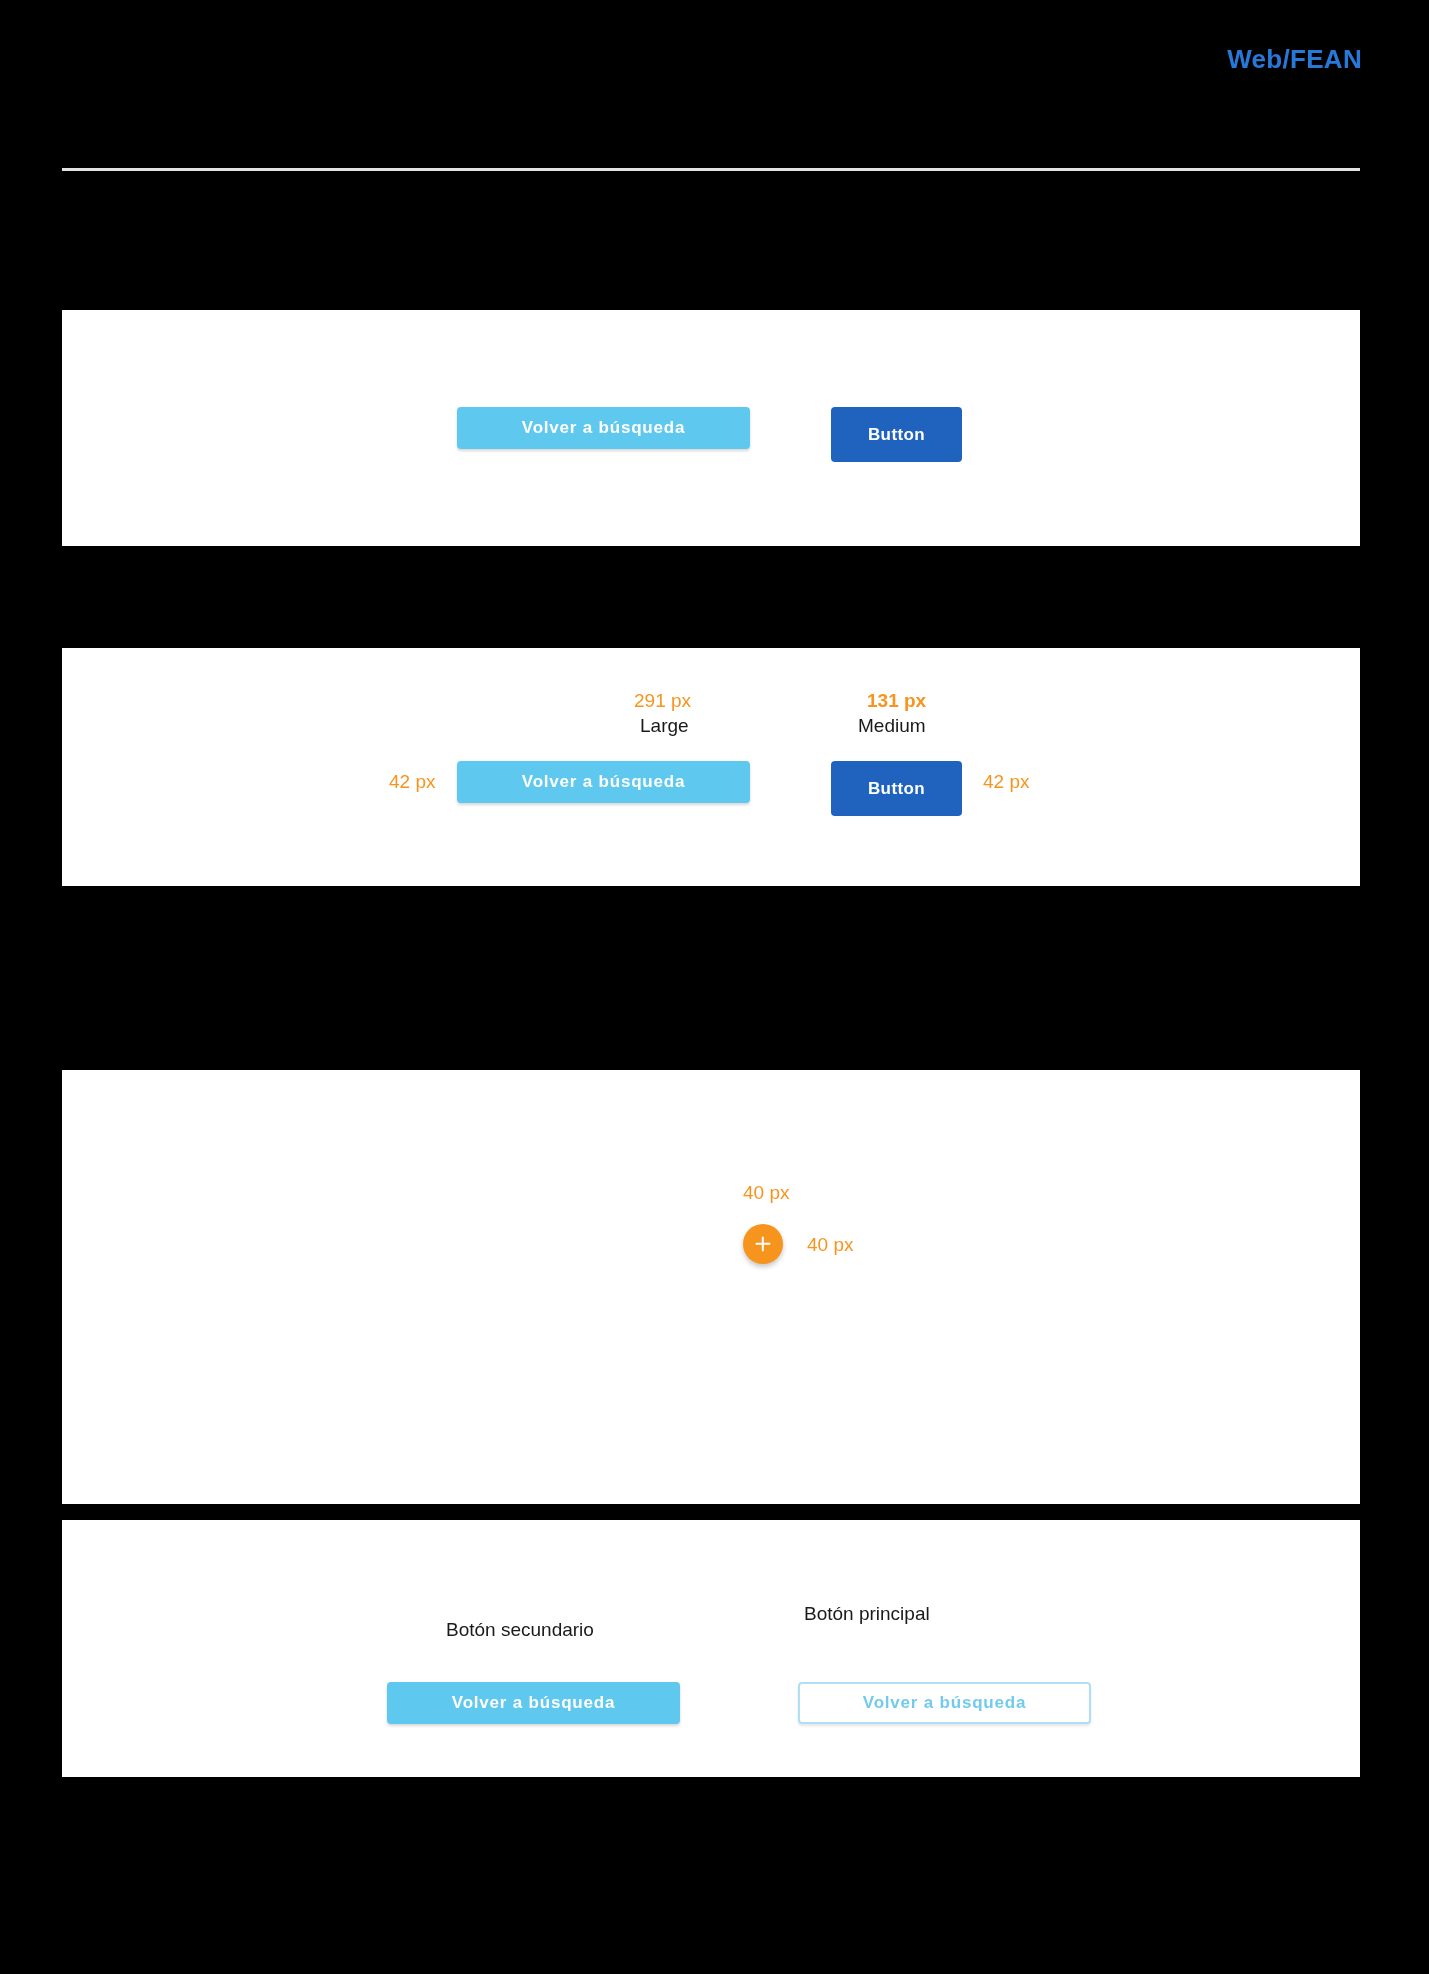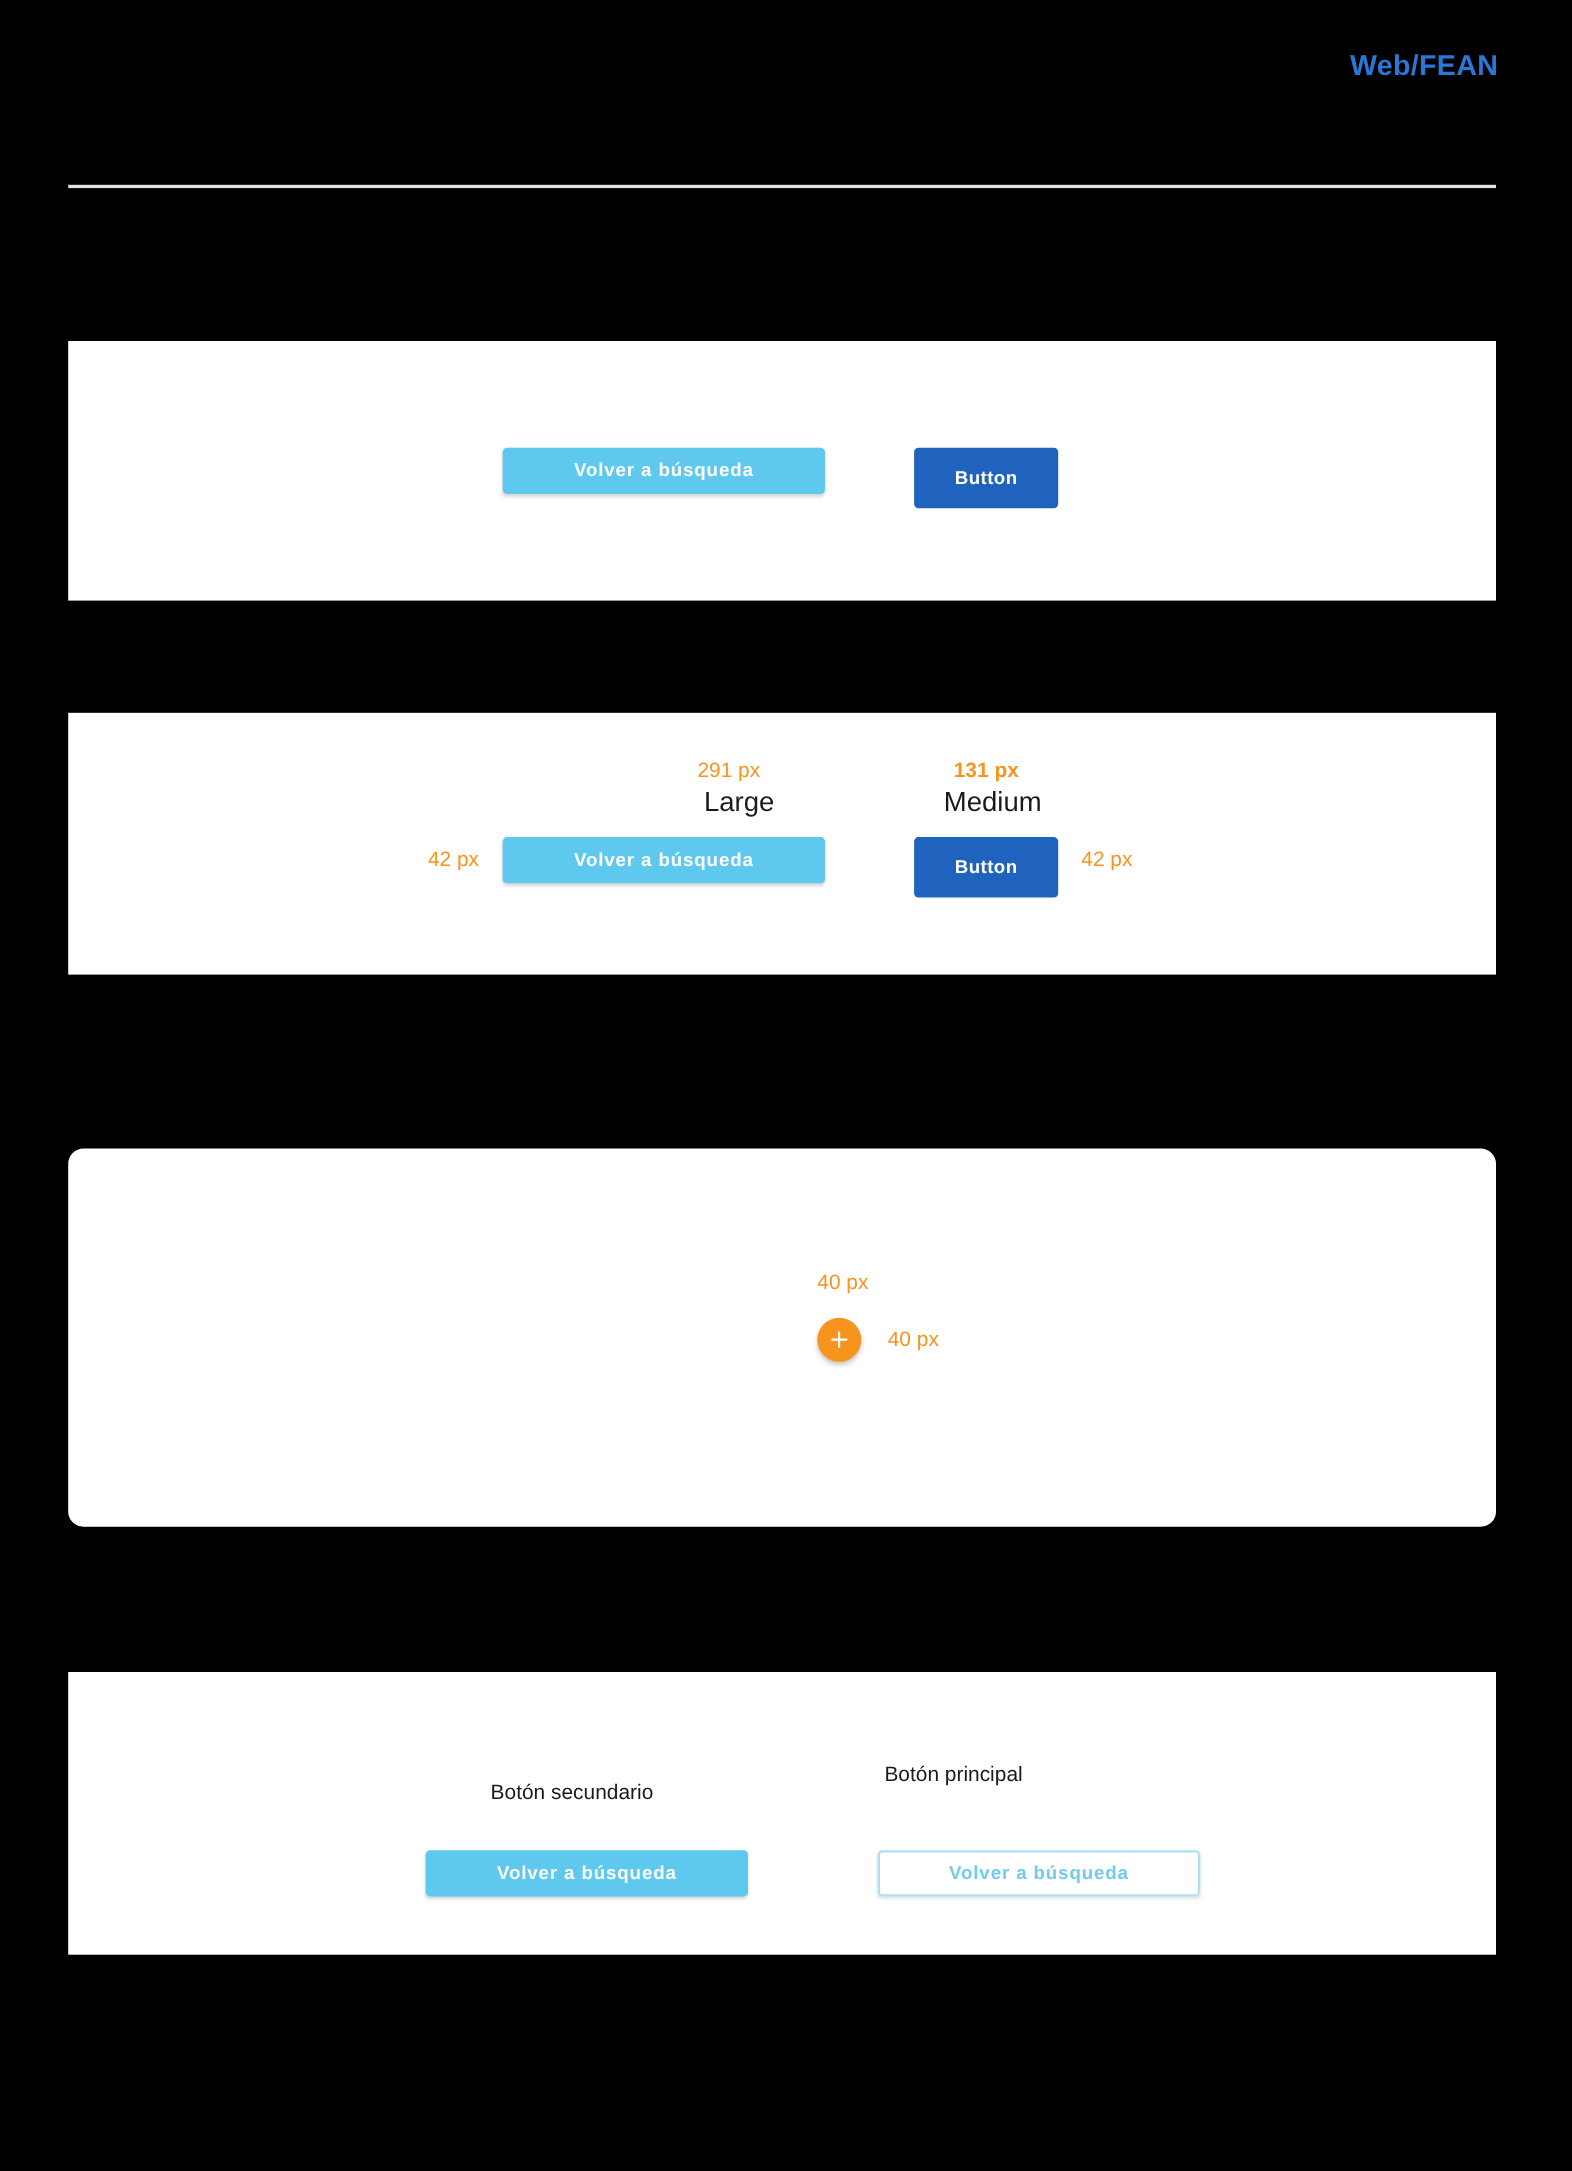--- a/index.html
+++ b/index.html
@@ -43,21 +43,21 @@
 
   
   .panel {
     position: absolute;
     left: 62px;
     width: 1298px;
     background: #FFFFFF;
   }
   .panel-1 { top: 310px;  height: 236px; }
   .panel-2 { top: 648px;  height: 238px; }
-  .panel-3 { top: 1044px; height: 344px; border-radius: 14px; }
+  .panel-3 { top: 1070px; height: 434px; }
   .panel-4 { top: 1520px; height: 257px; }
 
   
   .btn {
     position: absolute;
     display: flex;
     align-items: center;
     justify-content: center;
     font-family: "Liberation Sans", sans-serif;
     font-weight: bold;
@@ -110,21 +110,21 @@
   .anno {
     position: absolute;
     font-family: "Liberation Sans", sans-serif;
     font-size: 19px;
     color: #F7941E;
     white-space: nowrap;
   }
   .label-dim {
     position: absolute;
     font-family: "Liberation Sans", sans-serif;
-    font-size: 25px;
+    font-size: 19px;
     color: #1A1A1A;
     white-space: nowrap;
   }
 
   .p2-width-large   { left: 572px; top: 42px; }
   .p2-name-large    { left: 578px; top: 67px; }
   .p2-width-medium  { left: 805px; top: 42px; font-weight: bold; }
   .p2-name-medium   { left: 796px; top: 67px; }
   .p2-h-left        { left: 327px; top: 123px; }
   .p2-h-right       { left: 921px; top: 123px; }

